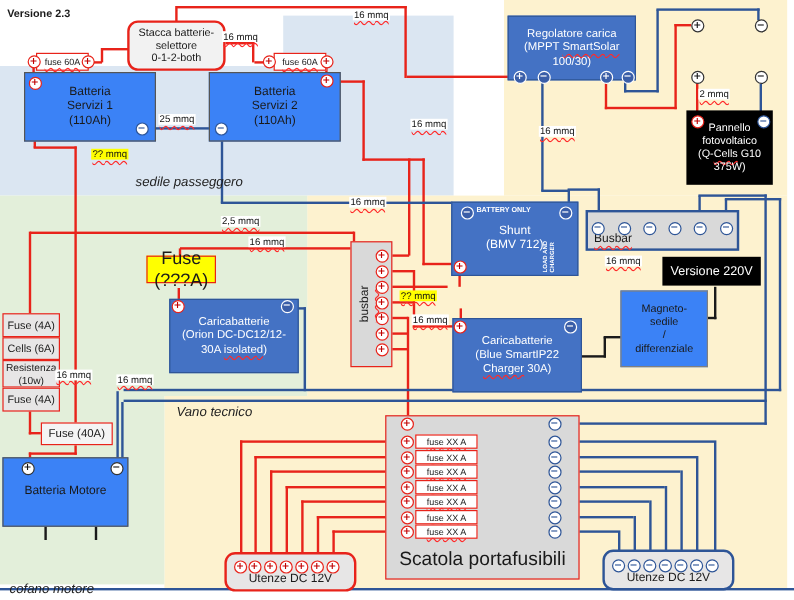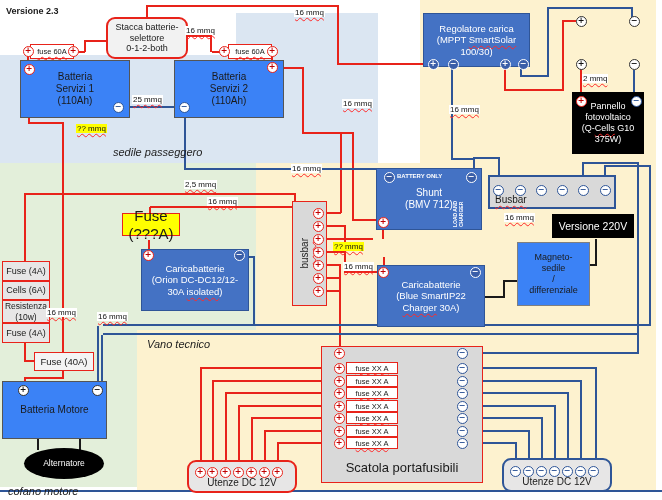--- a/index.html
+++ b/index.html
@@ -256,26 +256,23 @@
   <div class="box grayred z" style="left:2px;top:323px;width:48px;height:20px;font-size:9px;">
     <span>Fuse (4A)</span>
   </div>
   <div class="box redborder z" style="left:34px;top:352px;width:60px;height:19px;font-size:9.5px;background:#f4f4f4;">
     <span>Fuse (40A)</span>
   </div>
 
   <div class="box graybox z" style="left:2px;top:381px;width:105px;height:58px;font-size:10px;">
     <span>Batteria Motore</span>
   </div>
-  <div class="box blackbox z" style="left:24px;top:448px;width:80px;height:31px;font-size:8.5px;border-radius:50%;">
-    <span>Alternatore</span>
-  </div>
 
   <div class="box grayred z" style="left:321px;top:346px;width:162px;height:137px;background:#d9d9d9;justify-content:flex-end;">
-    <span style="font-size:13px;margin-bottom:6px;">Scatola portafusibili</span>
+    <span style="font-size:16px;margin-bottom:6px;">Scatola portafusibili</span>
   </div>
   <div id="fuse-rows">
       <div class="box redborder" style="left: 346px; top: 362px; width: 52px; height: 12px; font-size: 7.5px; z-index: 25;">
         <span class="sq">fuse XX A</span>
       </div>
       <div class="box redborder" style="left: 346px; top: 375px; width: 52px; height: 12px; font-size: 7.5px; z-index: 25;">
         <span class="sq">fuse XX A</span>
       </div>
       <div class="box redborder" style="left: 346px; top: 387px; width: 52px; height: 12px; font-size: 7.5px; z-index: 25;">
         <span class="sq">fuse XX A</span>

